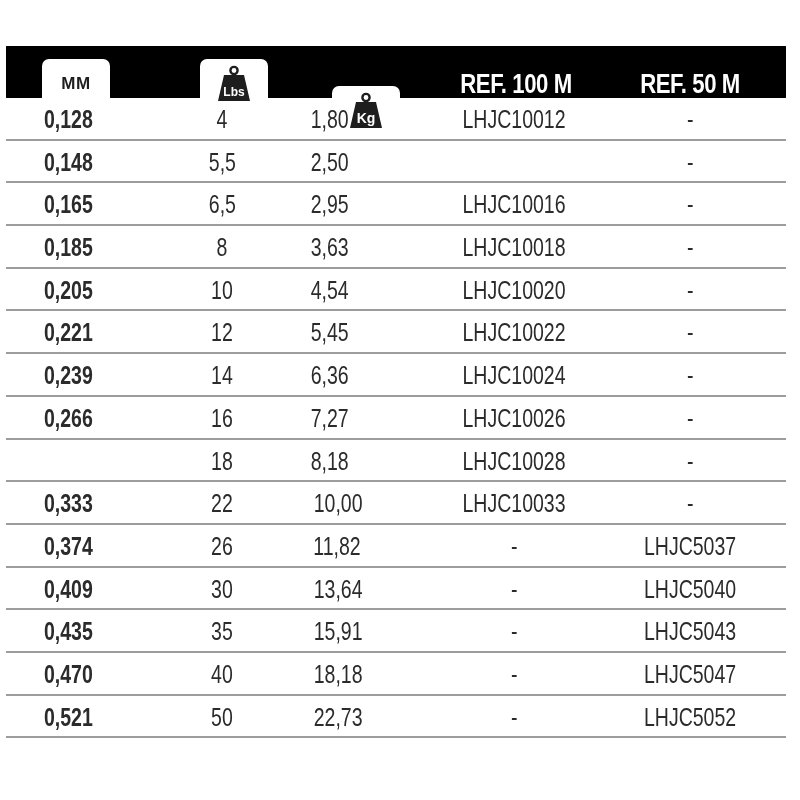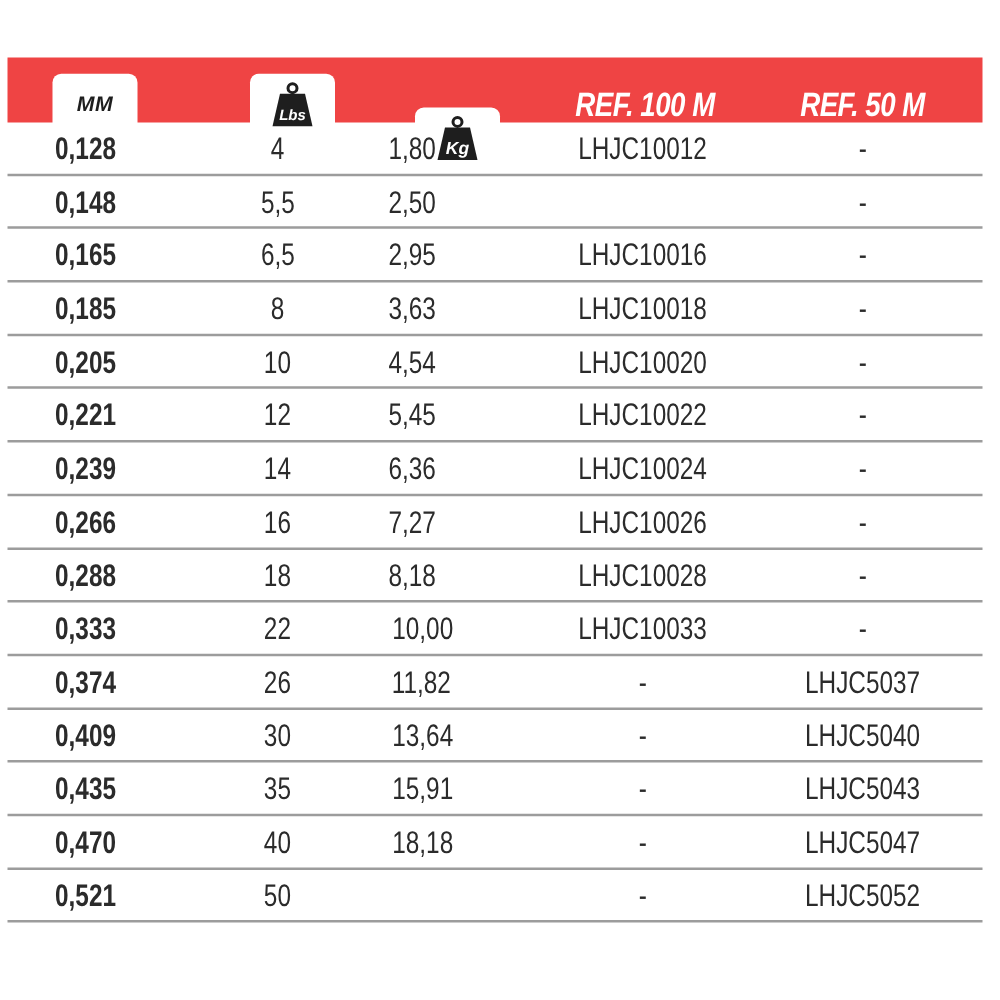--- a/index.html
+++ b/index.html
@@ -4,21 +4,21 @@
 <style>
   html, body { margin: 0; padding: 0; }
   body {
     width: 800px; height: 800px; background: #ffffff; position: relative; overflow: hidden;
     font-family: "Liberation Sans", sans-serif;
   }
   .table {
     position: absolute; left: 6px; top: 46px; width: 780px;
   }
   .header {
-    position: relative; height: 52px; background: #ef4444; font-style: italic;
+    position: relative; height: 52px; background: #000000;
   }
   .hbox {
     position: absolute; top: 13px; height: 50px; width: 68px;
     background: #ffffff; border-radius: 7px;
     display: flex; align-items: center; justify-content: center;
   }
   .hbox.mm { left: 36px; }
   .hbox.lbs { left: 194px; }
   .hbox.kg { left: 326px; margin-top: 27px; }
   .mm-label {
@@ -131,21 +131,20 @@
     <div class="cell c-ref50"><span class="t">-</span></div>
   </div>
       <div class="row">
     <div class="cell c-mm"><span class="t">0,266</span></div>
     <div class="cell c-lbs"><span class="t">16</span></div>
     <div class="cell c-kg"><span class="t">7,27</span></div>
     <div class="cell c-ref100"><span class="t">LHJC10026</span></div>
     <div class="cell c-ref50"><span class="t">-</span></div>
   </div>
       <div class="row">
-    <div class="cell c-mm"><span class="t">0,288</span></div>
     <div class="cell c-lbs"><span class="t">18</span></div>
     <div class="cell c-kg"><span class="t">8,18</span></div>
     <div class="cell c-ref100"><span class="t">LHJC10028</span></div>
     <div class="cell c-ref50"><span class="t">-</span></div>
   </div>
       <div class="row">
     <div class="cell c-mm"><span class="t">0,333</span></div>
     <div class="cell c-lbs"><span class="t">22</span></div>
     <div class="cell c-kg"><span class="t">10,00</span></div>
     <div class="cell c-ref100"><span class="t">LHJC10033</span></div>
@@ -175,17 +174,18 @@
       <div class="row">
     <div class="cell c-mm"><span class="t">0,470</span></div>
     <div class="cell c-lbs"><span class="t">40</span></div>
     <div class="cell c-kg"><span class="t">18,18</span></div>
     <div class="cell c-ref100"><span class="t">-</span></div>
     <div class="cell c-ref50"><span class="t">LHJC5047</span></div>
   </div>
       <div class="row">
     <div class="cell c-mm"><span class="t">0,521</span></div>
     <div class="cell c-lbs"><span class="t">50</span></div>
+    <div class="cell c-kg"><span class="t">22,73</span></div>
     <div class="cell c-ref100"><span class="t">-</span></div>
     <div class="cell c-ref50"><span class="t">LHJC5052</span></div>
   </div>
     </div>
 </div>
 
 </body></html>

